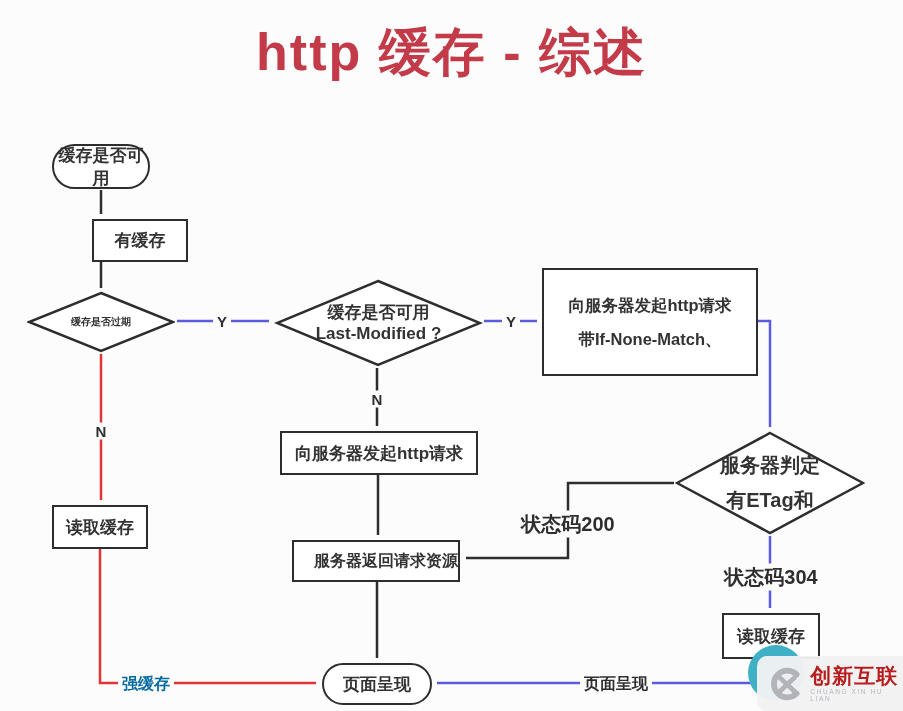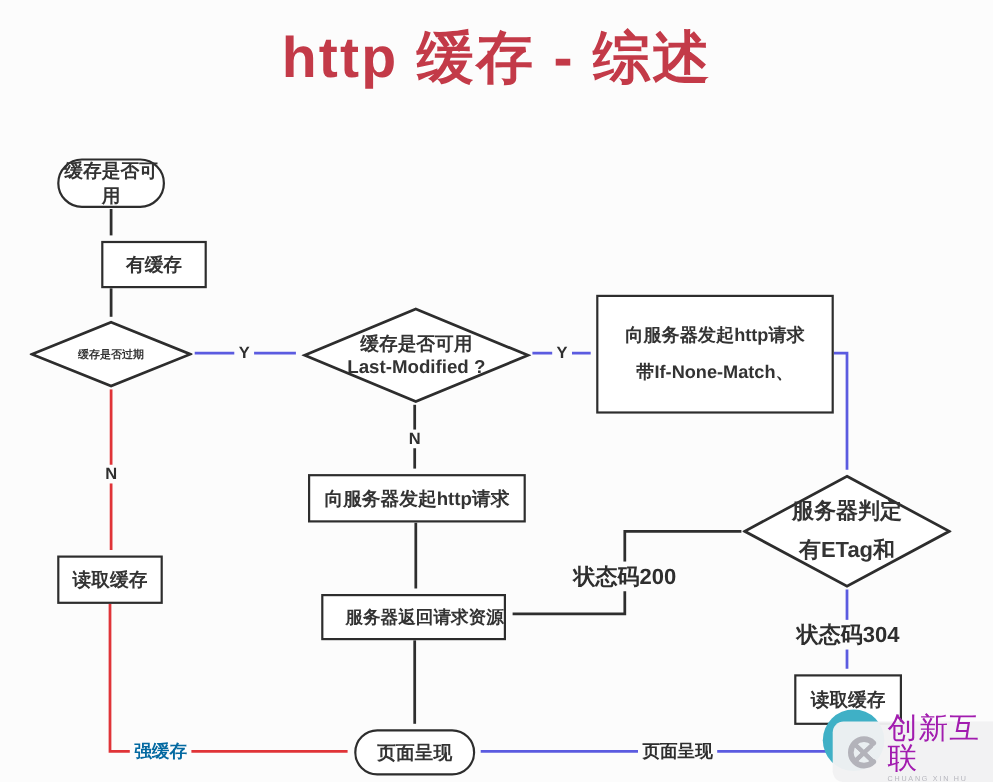--- a/index.html
+++ b/index.html
@@ -41,21 +41,21 @@
   .wm-circle{
     position:absolute;left:748px;top:645px;width:56px;height:56px;
     border-radius:50%;background:#3fb0c6;
   }
   .wm-card{
     position:absolute;left:757px;top:656px;width:146px;height:55px;
     background:rgba(241,241,243,0.96);border-radius:10px 0 0 10px;
     display:flex;align-items:center;gap:7px;padding-left:12px;box-sizing:border-box;
   }
   .wm-text{display:flex;flex-direction:column;line-height:1;}
-  .wm-brand{font-size:27px;font-weight:400;color:#a21caf;letter-spacing:1px;}
+  .wm-brand{font-size:21px;font-weight:700;color:#b91c1c;letter-spacing:1px;}
   .wm-sub{font-size:6.5px;color:#b6b6bd;letter-spacing:1.6px;margin-top:3px;}
 </style>
 </head>
 <body>
 
 <div class="canvas">
 
   <div class="page-title">http 缓存 - 综述</div>
 
   <svg class="edges" width="903" height="711" viewBox="0 0 903 711">

